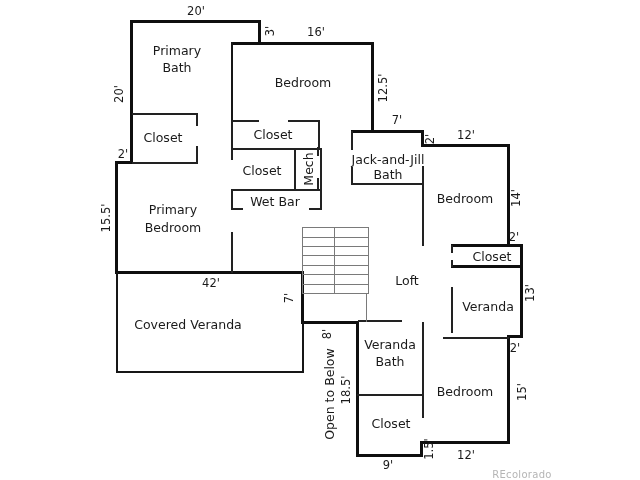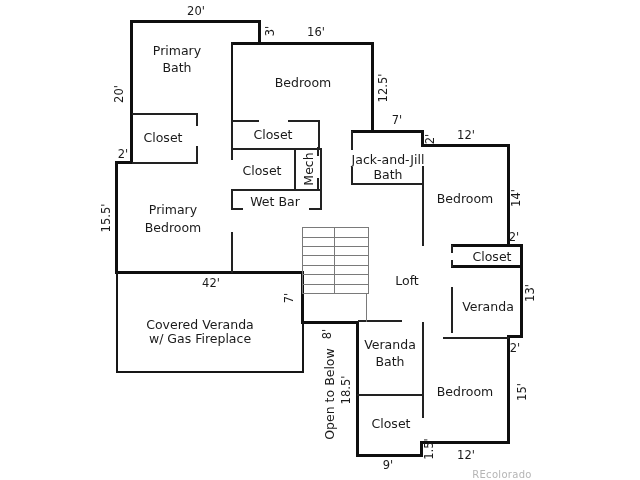--- a/index.html
+++ b/index.html
@@ -134,18 +134,17 @@
   <span class="lbl" style="left:388px;top:175px">Bath</span>
   <span class="lbl" style="left:465px;top:199px">Bedroom</span>
   <span class="lbl" style="left:492px;top:257px">Closet</span>
   <span class="lbl" style="left:488px;top:307px">Veranda</span>
   <span class="lbl" style="left:407px;top:281px">Loft</span>
   <span class="lbl" style="left:390px;top:345px">Veranda</span>
   <span class="lbl" style="left:390px;top:362px">Bath</span>
   <span class="lbl" style="left:391px;top:424px">Closet</span>
   <span class="lbl" style="left:465px;top:392px">Bedroom</span>
   <span class="lbl v" style="left:330px;top:394px">Open to Below</span>
-  <span class="lbl" style="left:200px;top:325px">Covered Veranda</span>
-  <span class="lbl" style="left:200px;top:339px">w/ Gas Fireplace</span>
+  <span class="lbl" style="left:188px;top:325px">Covered Veranda</span>
 
-  <span class="watermark" style="left:502px;top:474px">REcolorado</span>
+  <span class="watermark" style="left:522px;top:474px">REcolorado</span>
 
 </div>
 
 </body></html>

